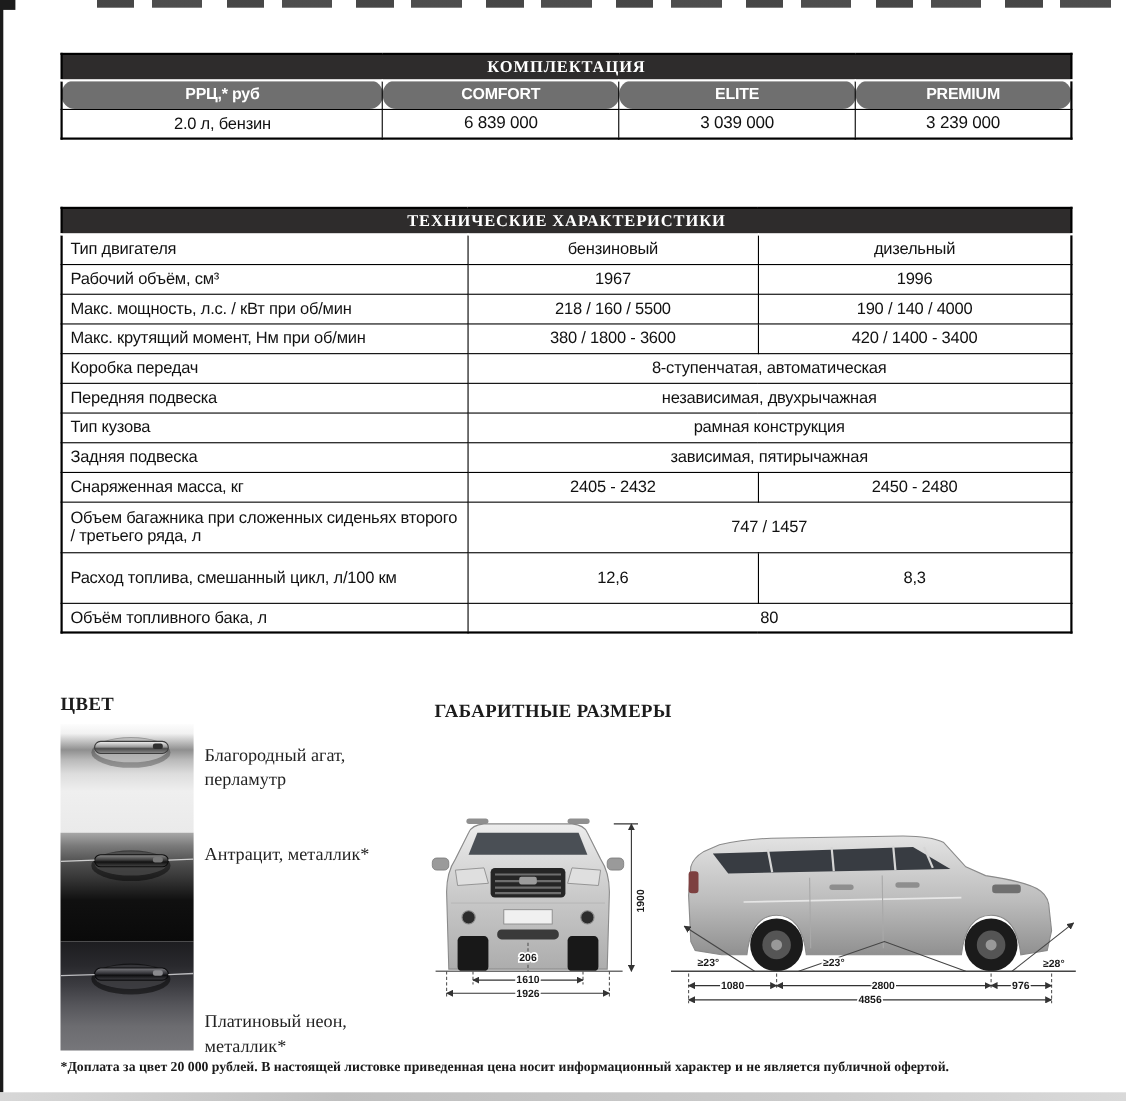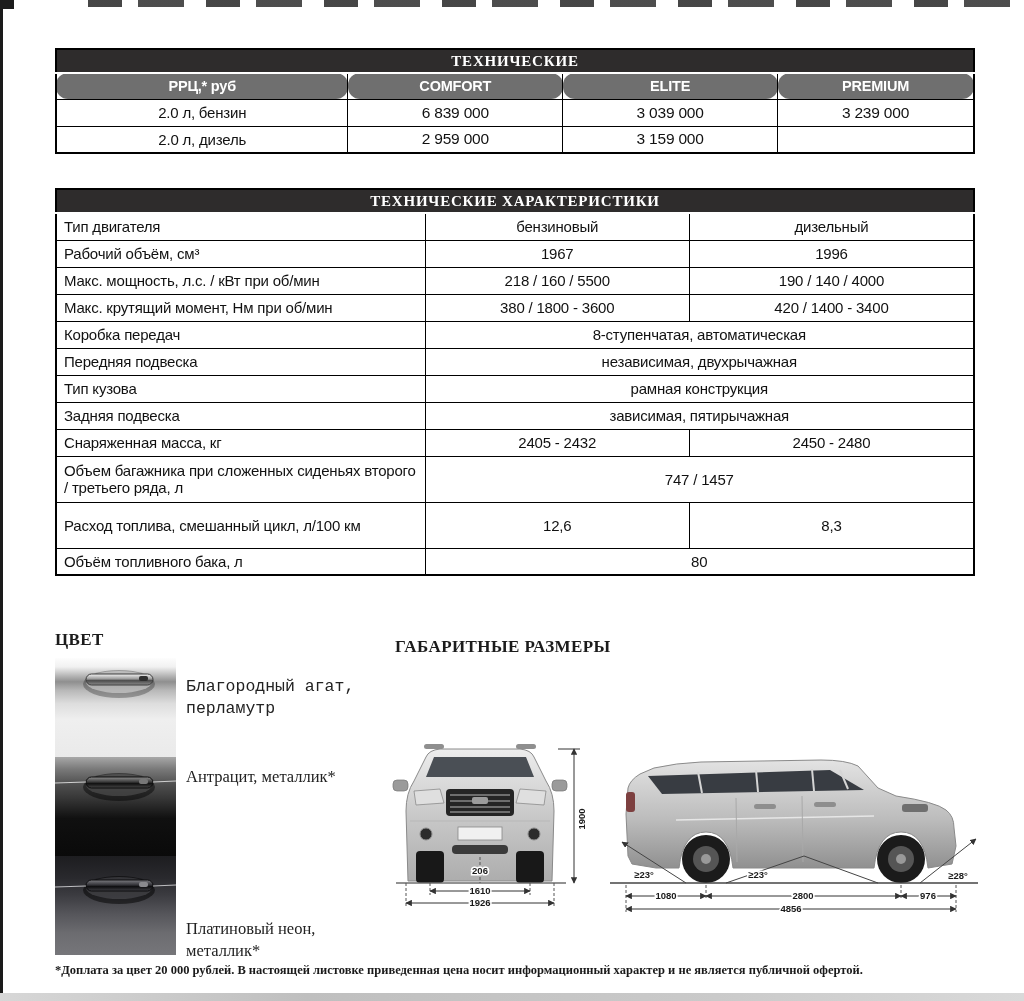--- a/index.html
+++ b/index.html
@@ -38,21 +38,21 @@
 
   
   .swatches { position:absolute; left:55px; top:658px; width:121px; }
   .swatch { position:relative; width:121px; height:99px; overflow:hidden; }
   .swatch svg { position:absolute; left:0; top:0; }
   .swatch-agate { background:linear-gradient(180deg,#fdfdfd 0%,#f1f1f1 9%,#8f8f8f 24%,#b9b9b9 33%,#dddddd 46%,#efefef 62%,#eaeaea 100%); }
   .swatch-anthracite { background:linear-gradient(180deg,#a8a8a8 0%,#7a7a7a 12%,#4e4e4e 28%,#363636 42%,#101010 62%,#0a0a0a 100%); }
   .swatch-platinum { background:linear-gradient(180deg,#1d1d20 0%,#29292d 22%,#3c3c41 40%,#55555a 58%,#6c6c70 78%,#76767a 100%); }
   .swatch-label { position:absolute; left:186px; width:175px; font-family:"Liberation Serif", serif;
     font-size:16.5px; line-height:1.35; color:#222; }
-  #swatch-label-1 { top:676px;font-family:Liberation Mono, monospace; }
+  #swatch-label-1 { top:676px; }
   #swatch-label-2 { top:766px; }
   #swatch-label-3 { top:918px; }
 
   
   #front-view { position:absolute; left:388px; top:733px; }
   #side-view  { position:absolute; left:606px; top:728px; }
   .dim-text { font-family:"Liberation Sans", sans-serif; font-size:9.5px; fill:#1a1a1a;
     paint-order:stroke; stroke:#ffffff; stroke-width:3px; font-weight:bold; }
   .dim-line { stroke:#333; stroke-width:1; fill:none; }
   .tick { stroke:#555; stroke-width:1; stroke-dasharray:3 2; }
@@ -72,39 +72,33 @@
 
 <table class="tbl" id="trim-table">
   <colgroup>
       <col style="width:31.8%">
       <col style="width:23.4%">
       <col style="width:23.4%">
       <col style="width:21.4%">
     </colgroup>
   <tbody>
     <tr class="title-row">
-      <td colspan="4">ТЕХНИЧЕСКИЕ</td>
+      <td colspan="4">КОМПЛЕКТАЦИЯ</td>
     </tr>
     <tr class="sub-row">
       <td>РРЦ,* руб</td>
       <td>COMFORT</td>
       <td>ELITE</td>
       <td>PREMIUM</td>
     </tr>
     <tr>
       <td>2.0 л, бензин</td>
       <td class="num">6 839 000</td>
       <td class="num">3 039 000</td>
       <td class="num">3 239 000</td>
-    </tr>
-    <tr>
-      <td>2.0 л, дизель</td>
-      <td class="num">2 959 000</td>
-      <td class="num">3 159 000</td>
-      <td class="num"></td>
     </tr>
   </tbody>
 </table>
 
 <table class="tbl" id="specs-table">
   <colgroup>
       <col style="width:40.2%">
       <col style="width:28.8%">
       <col style="width:31.0%">
     </colgroup>

